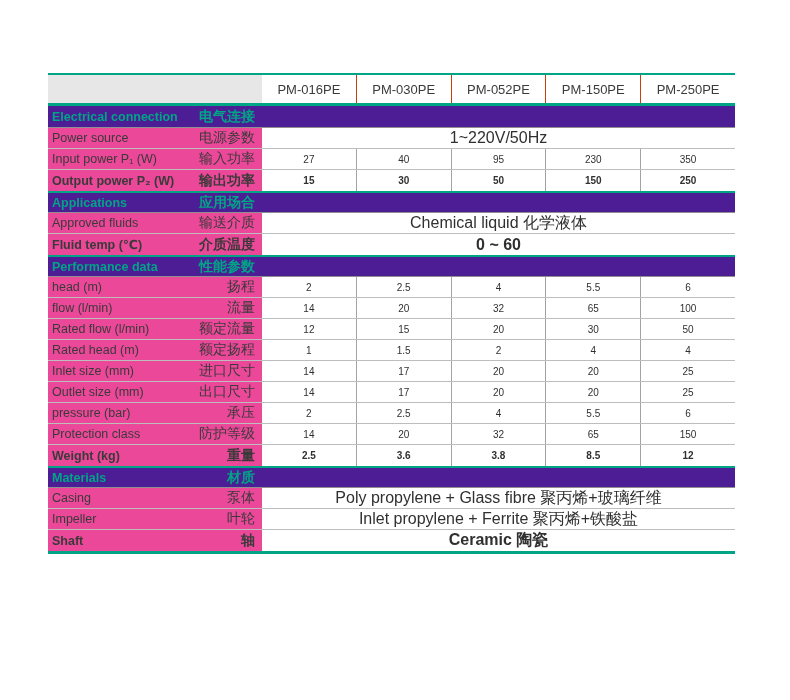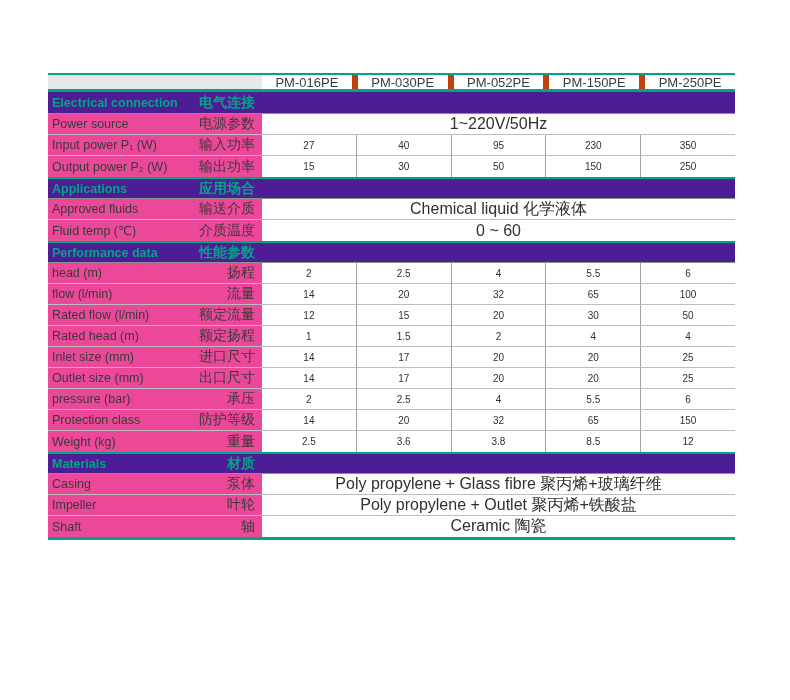--- a/index.html
+++ b/index.html
@@ -15,29 +15,29 @@
     position:absolute;
     left:48px; top:73px;
     width:687px;
     border-top:2px solid #00a586;
     border-bottom:3px solid #00a586;
     background:#ffffff;
   }
   
   .header-row {
     display:flex;
-    height:17px;
+    height:31px;
     border-bottom:3px solid #00a586;
   }
   .label-spacer { width:214px; background:#e7e7e7; flex:none; }
   .model-cell {
     flex:1;
     display:flex; align-items:center; justify-content:center;
     font-size:13px; color:#3b3b3b;
-    border-left:6px solid #c2410c;
+    border-left:1px solid #c2410c;
   }
   .label-spacer + .model-cell { border-left:none; }
   
   .section-row {
     display:flex; align-items:center;
     height:22px;
     border-top:2px solid #00a586;
     border-bottom:1px solid #8f8f8f;
     background:#4c1d95;
   }
@@ -48,21 +48,21 @@
     padding:0 7px 0 4px;
   }
   .section-en { font-size:12.5px; font-weight:bold; color:#00a586; }
   .section-zh { font-size:14px;   font-weight:bold; color:#00a586;padding-left:20px; }
   
   .data-row {
     display:flex;
     height:21px;
     border-bottom:1px solid #bdbdbd;
   }
-  .data-row.last { border-bottom:none; }
+  .data-row.last { border-bottom:none;font-weight:bold; }
   .row-label {
     width:214px; flex:none;
     background:#ec4899;
     display:flex; justify-content:space-between; align-items:center;
     padding:0 7px 0 4px;
   }
   .label-en { font-size:12.5px; color:#3a3a3a; white-space:nowrap; }
   .label-zh { font-size:14px;   color:#3a3a3a; white-space:nowrap; }
   .value-cell {
     flex:1;
@@ -262,21 +262,21 @@
           <div class="label-en">Casing</div>
           <div class="label-zh">泵体</div>
         </div>
         <div class="span-cell">Poly propylene + Glass fibre  聚丙烯+玻璃纤维</div>
       </div>
       <div class="data-row">
         <div class="row-label">
           <div class="label-en">Impeller</div>
           <div class="label-zh">叶轮</div>
         </div>
-        <div class="span-cell">Poly propylene + Outlet  聚丙烯+铁酸盐</div>
+        <div class="span-cell">Inlet propylene + Ferrite  聚丙烯+铁酸盐</div>
       </div>
       <div class="data-row last">
         <div class="row-label">
           <div class="label-en">Shaft</div>
           <div class="label-zh">轴</div>
         </div>
         <div class="span-cell">Ceramic  陶瓷</div>
       </div>
     </div>
 </div>

